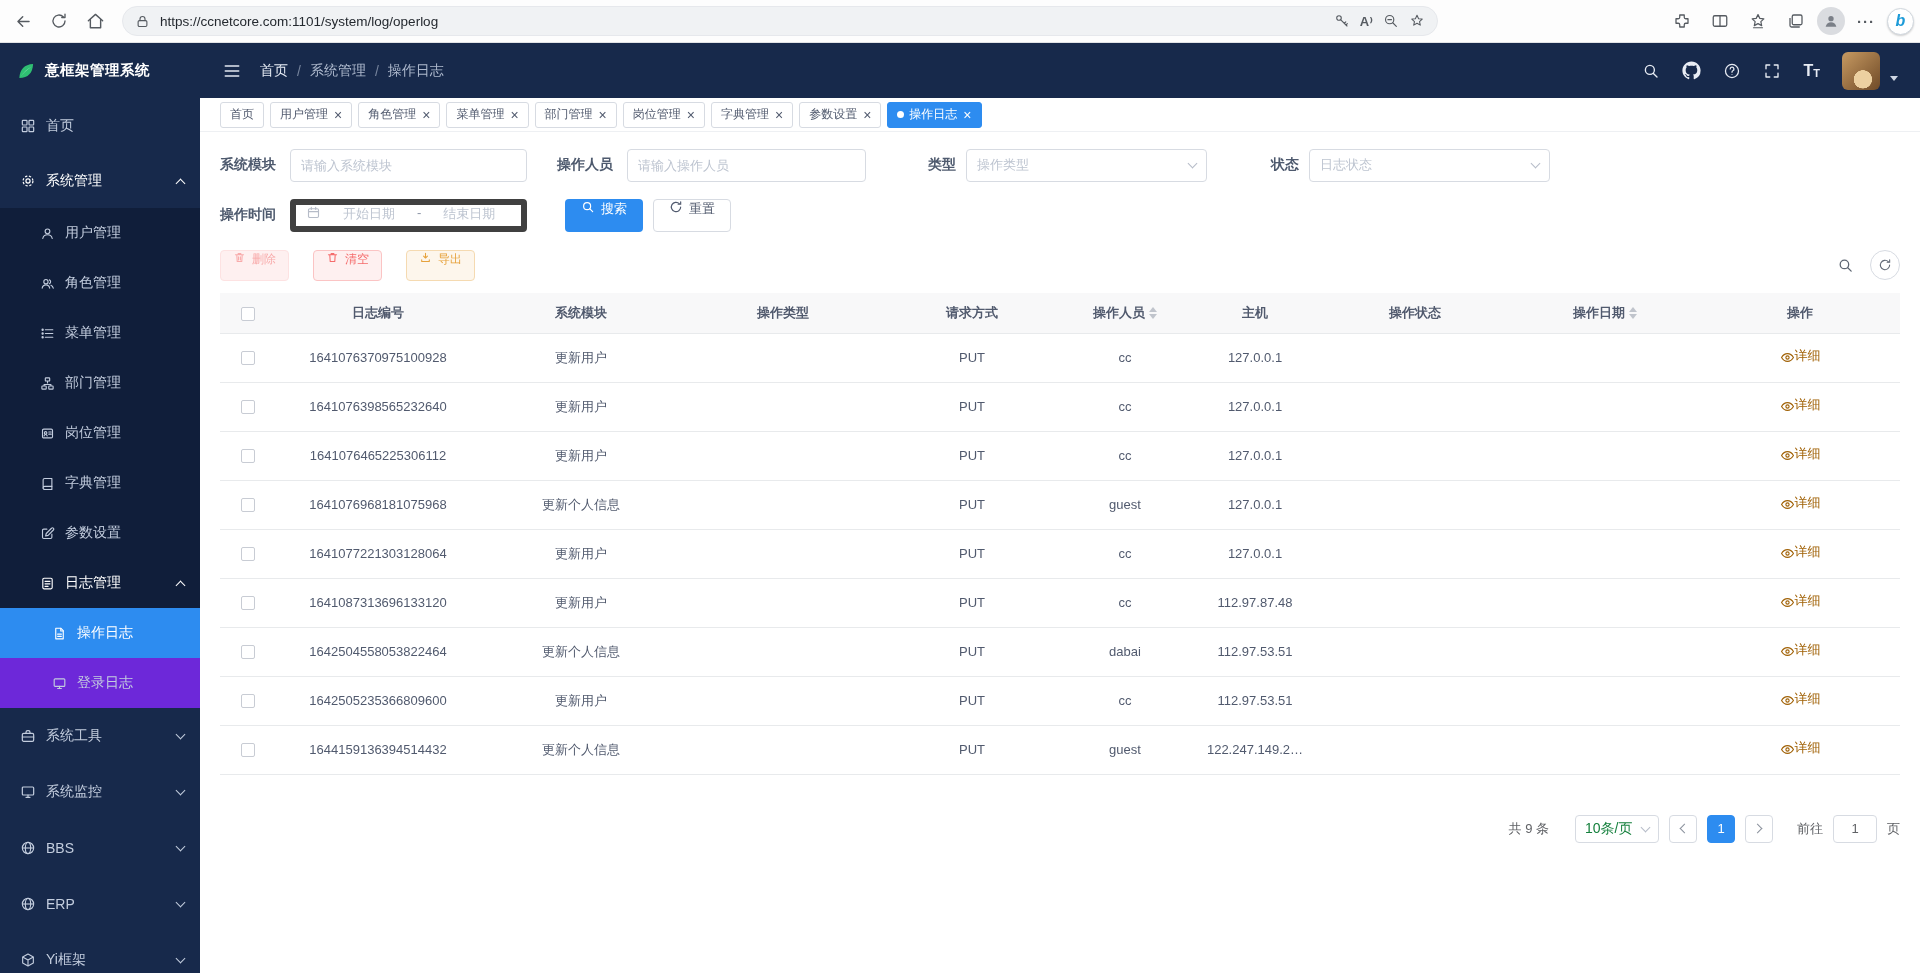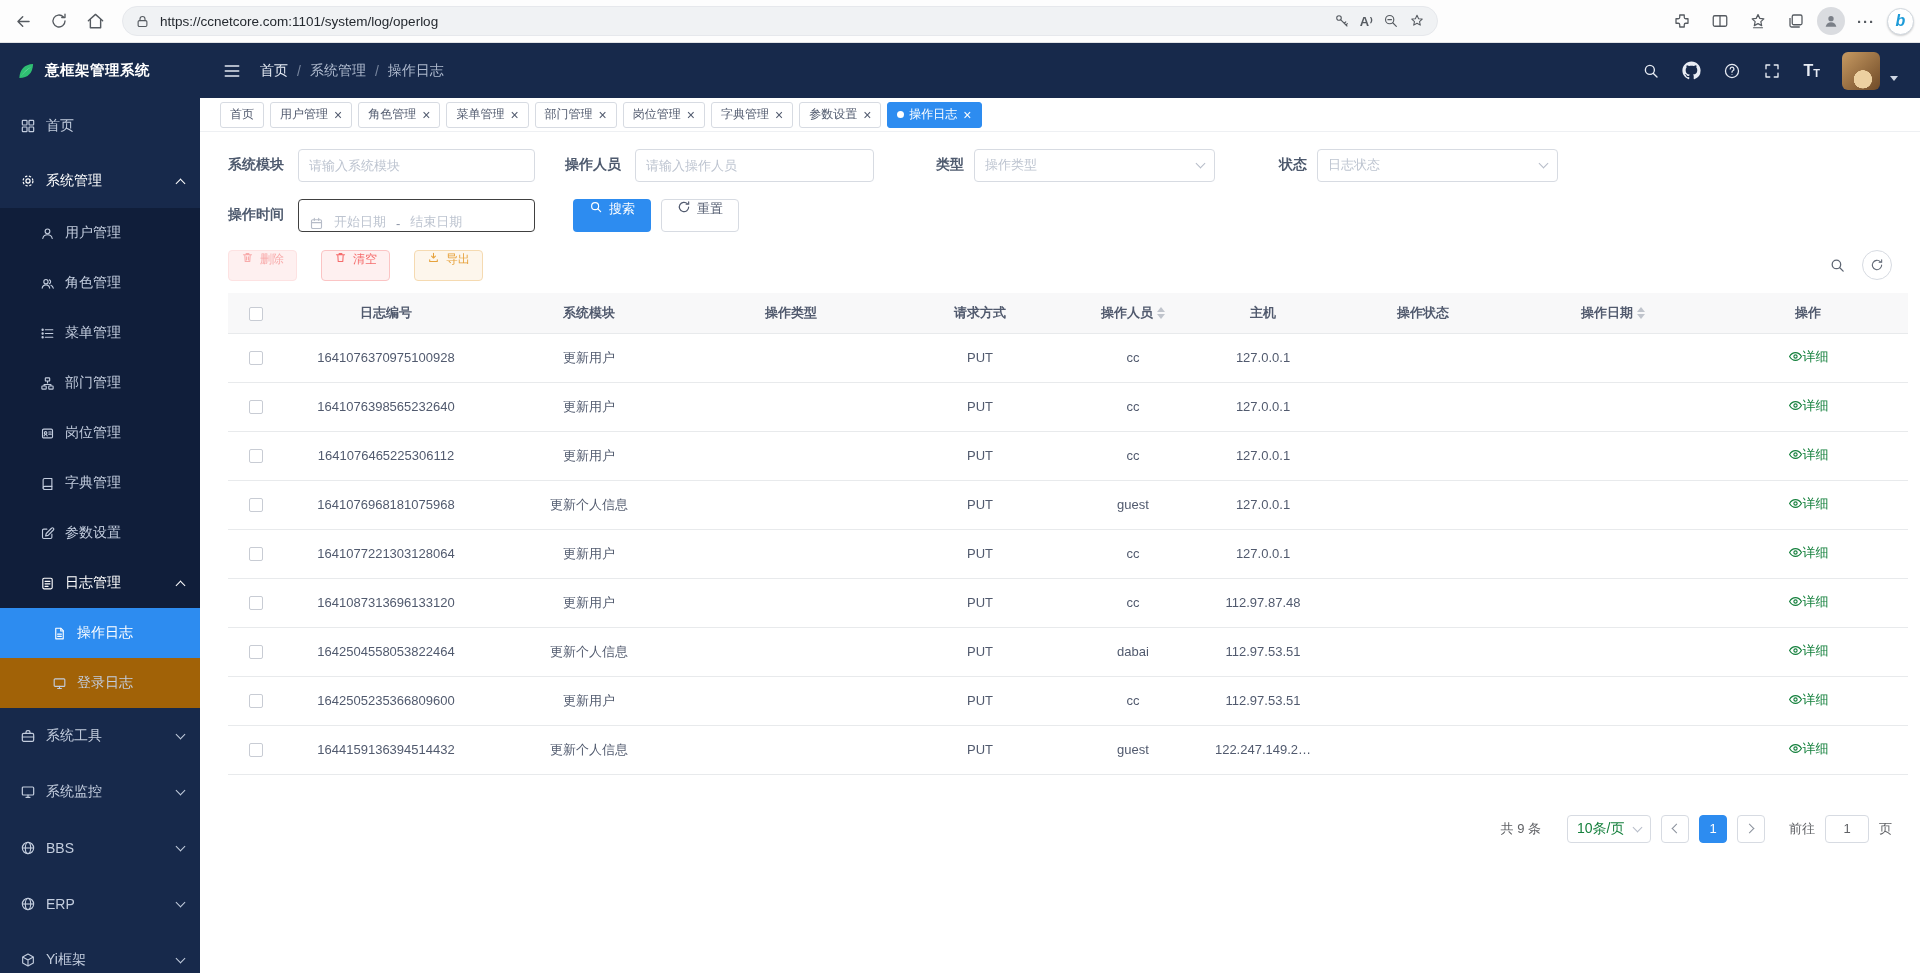--- a/index.html
+++ b/index.html
@@ -22,21 +22,21 @@
 
 
 #app{display:flex;height:930px}
 #sidebar{width:200px;background:#17294b;color:#c3cdde;flex:0 0 auto;overflow:hidden}
 .logo{height:55px;display:flex;align-items:center;gap:9px;padding-left:16px}
 .logo-title{color:#fff;font-size:14.5px;font-weight:bold;letter-spacing:.5px;white-space:nowrap}
 .nav-item{height:55px;display:flex;align-items:center;gap:10px;padding:0 16px 0 20px;font-size:14px;cursor:pointer;white-space:nowrap}
 .nav-item.h50{height:50px}
 .nav-item.h56{height:56px}
 .sub{background:#101e3a;padding-left:40px}
-.subsub{background:#a16207;padding-left:52px}
+.subsub{background:#6d28d9;padding-left:52px}
 .nav-icon{display:flex;flex:0 0 auto}
 .chev{width:7px;height:7px;border-right:1.6px solid currentColor;border-bottom:1.6px solid currentColor;margin-left:auto;flex:0 0 auto}
 .chev.up{transform:rotate(-135deg);margin-top:5px}
 .chev.down{transform:rotate(45deg);margin-top:-4px}
 .active-blue{background:#2d8cf0;color:#fff}
 .t-white{color:#fff}
 
 #main{flex:1;display:flex;flex-direction:column;min-width:0;background:#fff}
 #topbar{height:55px;background:#17294b;display:flex;align-items:center;padding:0 22px;gap:18px;color:#d6dce8;flex:0 0 auto}
 .hamburger{color:#e3e8f2;cursor:pointer}
@@ -53,29 +53,29 @@
 .caret-down{width:0;height:0;border-left:4px solid transparent;border-right:4px solid transparent;border-top:5px solid #cfd6e4;margin-left:-12px;margin-top:16px;cursor:pointer}
 
 
 #tabbar{height:34px;background:#fff;display:flex;align-items:center;gap:6px;padding:0 20px;border-bottom:1px solid #eef0f3;flex:0 0 auto}
 .tab{height:26px;display:inline-flex;align-items:center;gap:5px;padding:0 9px;border:1px solid #d7dbe2;border-radius:3px;font-size:12px;color:#515a6e;background:#fff;cursor:pointer;white-space:nowrap}
 .tab .dot{width:7px;height:7px;border-radius:50%;background:#fff}
 .tab.active{background:#2d8cf0;border-color:#2d8cf0;color:#fff}
 .tab-close{font-size:14px;line-height:1;margin-left:1px;cursor:pointer}
 
 
-#content{flex:1;padding:16px 28px 0;min-width:0}
+#content{flex:1;padding:16px 20px 0;min-width:0}
 .form-row{display:flex;align-items:center;height:34px;margin-bottom:16px}
 .f-label{font-size:14px;color:#4e5a6e;font-weight:bold;flex:0 0 auto;margin-right:8px}
 .ipt{height:33px;border:1px solid #d7dbe2;border-radius:4px;padding:0 10px;font-size:13px;color:#515a6e;background:#fff}
 .ipt::placeholder{color:#bdc4d0}
 .select{height:33px;border:1px solid #d7dbe2;border-radius:4px;display:flex;align-items:center;padding:0 10px;background:#fff;cursor:pointer}
 .placeholder{color:#bdc4d0;font-size:13px}
 .sel-chev{width:7px;height:7px;border-right:1.4px solid #b6bcc8;border-bottom:1.4px solid #b6bcc8;transform:rotate(45deg);margin-left:auto;margin-top:-3px}
-.date-range{height:33px;border:1px solid #404040;border-radius:4px;display:flex;align-items:flex-end;gap:10px;padding:0 10px;background:#fff;color:#9aa2b1;cursor:pointer}
+.date-range{height:33px;border:6px solid #404040;border-radius:4px;display:flex;align-items:flex-start;gap:22px;padding:0 10px;background:#fff;color:#9aa2b1;cursor:pointer}
 .d-sep{color:#8b94a6;font-size:13px}
 .btn{height:33px;border-radius:4px;display:inline-flex;align-items:flex-start;gap:6px;padding:0 15px;font-size:13px;cursor:pointer;border:1px solid transparent}
 .btn-primary{background:#2d8cf0;color:#fff}
 .btn-default{background:#fff;border-color:#d7dbe2;color:#515a6e}
 .btn-sm{height:31px;padding:0 12px;font-size:12px}
 .btn-danger-disabled{background:#fef0f0;border-color:#fde2e2;color:#f8abab;cursor:not-allowed}
 .btn-danger{background:#fef0f0;border-color:#fbc4c4;color:#f56c6c}
 .btn-warning{background:#fdf6ec;border-color:#f5dab1;color:#e6a23c}
 #toolbar{display:flex;align-items:center;gap:24px;height:34px}
 .tool-icons{margin-left:auto;display:flex;align-items:center;gap:16px;color:#5e6673}
@@ -84,21 +84,21 @@
 
 
 #log-table{width:100%;border-collapse:collapse;table-layout:fixed;margin-top:11px}
 #log-table th{height:40px;background:#f8f8f9;font-size:13px;font-weight:bold;color:#515a6e;border-bottom:1px solid #e8eaec;text-align:center;white-space:nowrap}
 #log-table td{height:49px;font-size:13px;color:#515a6e;border-bottom:1px solid #e8eaec;text-align:center;white-space:nowrap;overflow:hidden;text-overflow:ellipsis;padding:0 6px}
 .th-inner{display:inline-flex;align-items:center}
 .carets{display:inline-flex;flex-direction:column;gap:2px;margin-left:4px;cursor:pointer}
 .caret-up{width:0;height:0;border-left:4px solid transparent;border-right:4px solid transparent;border-bottom:5px solid #c0c4cc}
 .caret-dn{width:0;height:0;border-left:4px solid transparent;border-right:4px solid transparent;border-top:5px solid #c0c4cc}
 .checkbox{width:14px;height:14px;border:1px solid #c8ccd4;border-radius:2px;display:inline-block;background:#fff;vertical-align:middle;cursor:pointer}
-.detail-link{display:inline-flex;align-items:center;gap:0;color:#15803d;cursor:pointer;font-size:13px;text-decoration:none}
+.detail-link{display:inline-flex;align-items:flex-end;gap:0;color:#a16207;cursor:pointer;font-size:13px;text-decoration:none}
 
 
 #pagination{display:flex;align-items:center;justify-content:flex-end;gap:10px;margin-top:40px;font-size:13px;color:#606266}
 .pg-total{margin-right:16px}
 .pg-size{width:84px;height:28px;border:1px solid #d7dbe2;border-radius:4px;display:flex;align-items:center;padding:0 9px;color:#15803d;cursor:pointer;font-size:14px}
 .pg-btn{width:28px;height:28px;border:1px solid #d7dbe2;border-radius:4px;background:#fff;display:flex;align-items:center;justify-content:center;color:#8a919c;cursor:pointer}
 .pg-btn.current{background:#2d8cf0;border-color:#2d8cf0;color:#fff;font-size:13px;cursor:default}
 .pchev-l{width:7px;height:7px;border-left:1.6px solid currentColor;border-bottom:1.6px solid currentColor;transform:rotate(45deg);margin-left:3px}
 .pchev-r{width:7px;height:7px;border-right:1.6px solid currentColor;border-top:1.6px solid currentColor;transform:rotate(45deg);margin-right:3px}
 .pg-goto-label{margin-left:14px}

